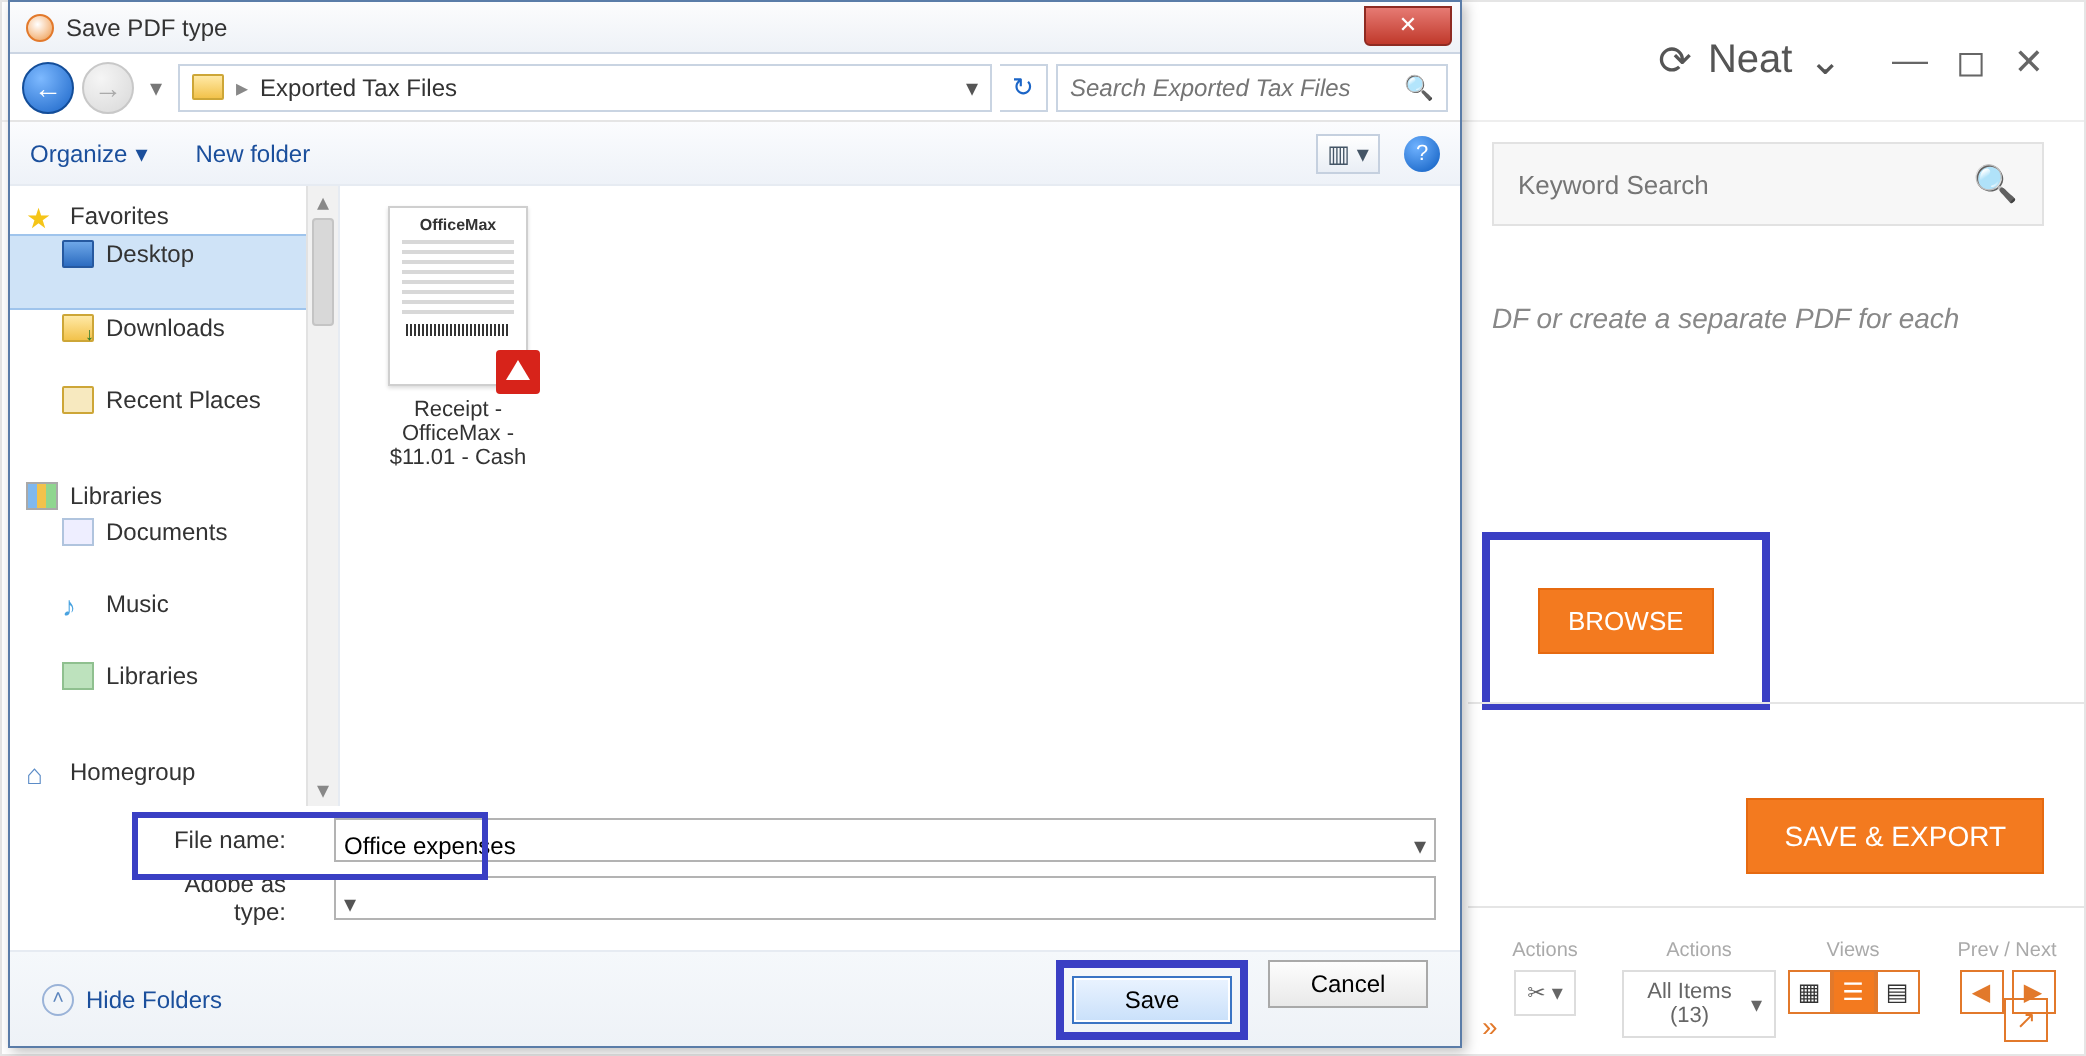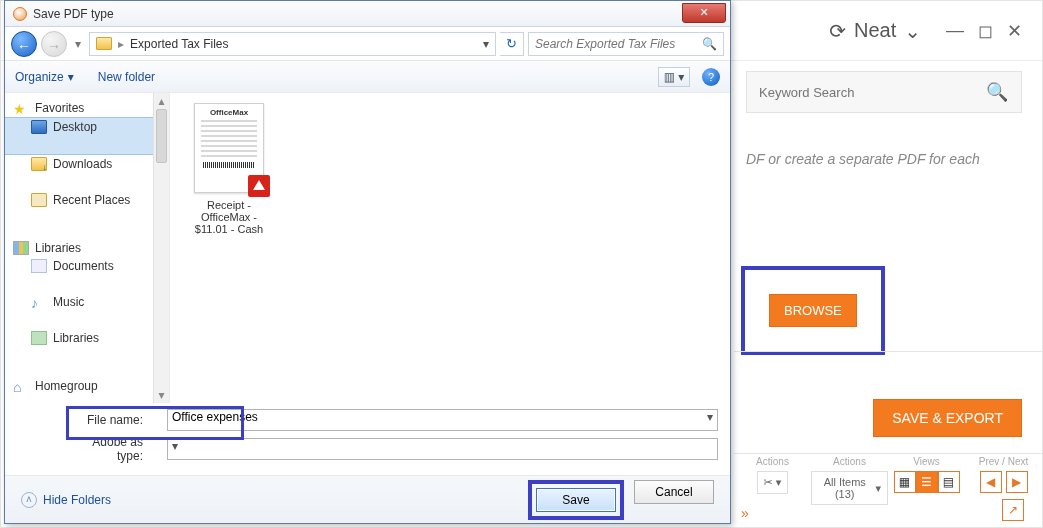--- a/index.html
+++ b/index.html
@@ -18,21 +18,21 @@
   .mag { font-size: 18px; color: #888; }
 
   .neat-body { position: absolute; top: 150px; left: 745px; right: 30px; color: #888; font-style: italic; font-size: 14px; }
 
   .neat-browse-wrap { position: absolute; top: 265px; left: 740px; border: 4px solid #3a3fc4; padding: 24px; }
   .btn-orange { background: #f37a1f; color: #fff; border: 1px solid #e66a10; padding: 8px 14px; font-size: 13px; cursor: pointer; }
 
   .neat-save-export { position: absolute; top: 398px; right: 20px; }
   .btn-orange-big { background: #f37a1f; color: #fff; border: 1px solid #e66a10; padding: 10px 18px; font-size: 14px; cursor: pointer; }
 
-  .neat-strip { position: absolute; left: 733px; right: 0; top: 452px; height: 48px; border-top: 1px solid #e5e5e5; display: flex; align-items: flex-start; padding-top: 2px; }
+  .neat-strip { position: absolute; left: 733px; right: 0; top: 452px; height: 48px; border-top: 1px solid #e5e5e5; display: flex; align-items: flex-start; padding-top: 16px; }
   .strip-col { flex: 1; text-align: center; }
   .strip-label { font-size: 10px; color: #aaa; margin-bottom: 4px; }
   .strip-box { display: inline-flex; align-items: center; gap: 4px; border: 1px solid #ddd; padding: 4px 6px; font-size: 11px; color: #666; background: #fff; cursor: pointer; }
   .views-group { display: inline-flex; }
   .view-btn { width: 22px; height: 22px; border: 1px solid #e2792b; display: inline-flex; align-items: center; justify-content: center; font-size: 12px; background: #fff; cursor: pointer; }
   .view-btn.on { background: #f37a1f; color: #fff; }
   .nav-group { display: inline-flex; gap: 4px; }
   .nav-btn { width: 22px; height: 22px; border: 1px solid #e2792b; color: #e2792b; background: #fff; display: inline-flex; align-items: center; justify-content: center; cursor: pointer; }
 
   .neat-popout { position: absolute; right: 18px; bottom: 6px; width: 22px; height: 22px; border: 1px solid #e2792b; color: #e2792b; display: flex; align-items: center; justify-content: center; cursor: pointer; }
@@ -97,21 +97,21 @@
   .page { position: absolute; inset: 0; background: #fff; border: 1px solid #cfcfcf; box-shadow: 0 1px 2px rgba(0,0,0,0.15); padding: 4px; }
   .page .brand { font-weight: bold; font-size: 8px; text-align: center; }
   .page .line { height: 2px; background: #d8d8d8; margin: 3px 2px; }
   .page .bar  { height: 6px; background: repeating-linear-gradient(90deg,#333 0 1px,transparent 1px 2px); margin: 5px 4px 0; }
   .pdf-badge { position: absolute; right: -6px; bottom: -4px; width: 22px; height: 22px; background: #d7231a; border-radius: 2px; display: flex; align-items: center; justify-content: center; }
   .pdf-badge::after { content: ""; width: 0; height: 0; border-left: 6px solid transparent; border-right: 6px solid transparent; border-bottom: 10px solid #fff; transform: translateY(-1px); }
 
   .dlg-fields { padding: 6px 12px 8px 64px; }
   .field-row { display: flex; align-items: center; gap: 24px; margin-bottom: 4px; }
   .field-row label { width: 74px; text-align: right; font-size: 12px; color: #333; }
-  .combo { flex: 1; height: 22px; border: 1px solid #b3b3b3; display: flex; align-items: flex-start; padding: 0 4px; background: #fff; }
+  .combo { flex: 1; height: 22px; border: 1px solid #b3b3b3; display: flex; align-items: flex-end; padding: 0 4px; background: #fff; }
   .combo input { flex: 1; border: 0; outline: none; font-size: 12px; }
   .combo .dd { color: #555; cursor: pointer; }
   .hl1 { position: relative; }
   .hl1::after { content: ""; position: absolute; top: -3px; left: -3px; width: 172px; height: 28px; border: 3px solid #3a3fc4; pointer-events: none; }
 
   .dlg-footer { height: 48px; display: flex; align-items: center; padding: 0 16px; border-top: 1px solid #e6ebf2; background: linear-gradient(#f5f8fb,#eef2f7); }
   .hide-folders { display: inline-flex; align-items: center; gap: 6px; color: #1b4f9c; cursor: pointer; }
   .hf-ico { width: 16px; height: 16px; border: 1px solid #9ab3d8; border-radius: 50%; display: inline-flex; align-items: center; justify-content: center; color: #5c85bd; font-size: 10px; }
   .footer-btns { margin-left: auto; display: flex; gap: 10px; }
   .btn-win { min-width: 80px; height: 24px; border: 1px solid #a9a9a9; background: linear-gradient(#fdfdfd,#e9e9e9); font-size: 12px; cursor: pointer; }

